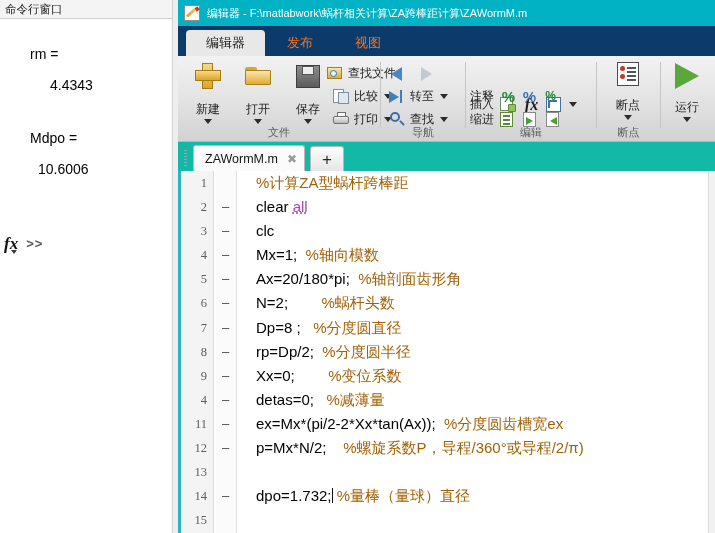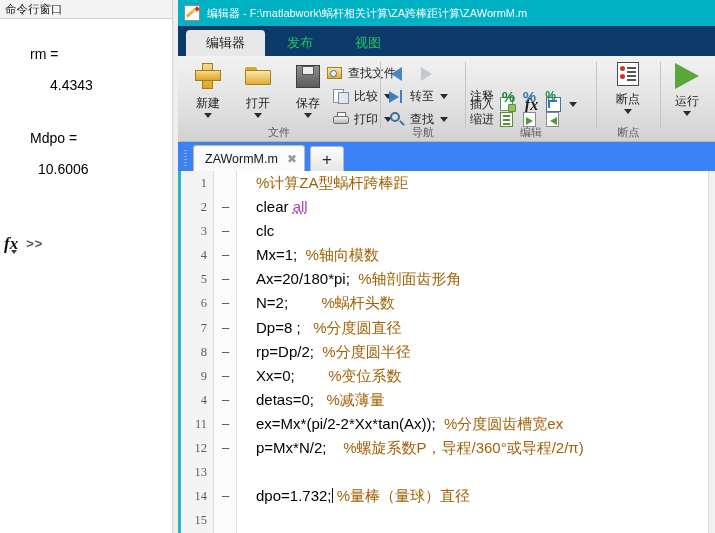--- a/index.html
+++ b/index.html
@@ -57,41 +57,41 @@
   }
   .title-icon:before{
     content:"";position:absolute;left:10px;top:1px;width:4px;height:4px;
     background:#c0392b;transform:rotate(-42deg);
   }
   .title-text{font-size:11px;color:#ffffff;white-space:nowrap;}
 
   
   .tabstrip{height:30px;background:#0c3a6b;position:relative;display:flex;align-items:flex-end;padding-left:8px;box-sizing:border-box;}
   .rtab{
-    height:26px;line-height:26px;padding:0 20px;font-size:13px;color:#22c55e;
+    height:26px;line-height:26px;padding:0 20px;font-size:13px;color:#f97316;
     border-radius:4px 4px 0 0;margin-right:2px;cursor:default;
   }
   .rtab.active{background:#e8e8e8;color:#1a1a1a;}
 
   
   .ribbon{
     position:relative;height:85px;
     background:linear-gradient(180deg,#f2f2f2 0%,#e2e2e2 55%,#d2d2d2 100%);
     border-bottom:1px solid #b6b6b6;
   }
   .rgroup{position:absolute;top:0;height:85px;}
   .rgroup-sep{position:absolute;top:6px;width:1px;height:66px;background:#c5c5c5;}
   .glabel{
     position:absolute;bottom:1px;width:100%;text-align:center;
     font-size:11px;color:#5c5c5c;
   }
   .bigbtn{
     position:absolute;top:5px;width:44px;text-align:center;
   }
-  .bigbtn .lbl{font-size:12px;color:#1e1e1e;margin-top:4px;display:block;}
+  .bigbtn .lbl{font-size:12px;color:#1e1e1e;margin-top:10px;display:block;}
   .bigbtn .dd{
     display:block;margin:1px auto 0;width:0;height:0;
     border-left:4px solid transparent;border-right:4px solid transparent;border-top:5px solid #2b2b2b;
   }
   .ic{display:block;margin:0 auto;width:30px;height:30px;position:relative;}
 
   
   .ic-plus:before{content:"";position:absolute;left:9px;top:2px;width:11px;height:26px;background:linear-gradient(180deg,#f7d98a,#dba527);border:1px solid #a67c14;box-sizing:border-box;}
   .ic-plus:after{content:"";position:absolute;left:2px;top:9px;width:26px;height:11px;background:linear-gradient(180deg,#f7d98a,#dba527);border:1px solid #a67c14;box-sizing:border-box;}
   
@@ -138,21 +138,21 @@
   .sic-indentl:after{content:"";position:absolute;left:4px;top:6px;width:0;height:0;border-top:4px solid transparent;border-bottom:4px solid transparent;border-right:7px solid #4c9c3a;}
 
   .ic-break{display:block;margin:0 auto;width:28px;height:26px;position:relative;}
   .ic-break:before{content:"";position:absolute;left:3px;top:1px;width:22px;height:24px;background:#fff;border:1.5px solid #4a4a4a;box-sizing:border-box;}
   .ic-break:after{content:"";position:absolute;left:6px;top:5px;width:5px;height:5px;background:#c0392b;border-radius:50%;box-shadow:0 8px 0 #c0392b;}
   .brk-lines{position:absolute;left:13px;top:6px;width:9px;height:2px;background:#555;box-shadow:0 4px 0 #555,0 8px 0 #555,0 12px 0 #555;}
   .ic-run{display:block;margin:2px auto 0;width:0;height:0;border-top:13px solid transparent;border-bottom:13px solid transparent;border-left:24px solid #5aa83c;}
 
   
   .doctabbar{
-    height:30px;background:#3b82f6;position:relative;
+    height:30px;background:#14b8a6;position:relative;
     border-bottom:1px solid #b9b9b9;box-sizing:border-box;
     display:flex;align-items:flex-end;padding-left:4px;
   }
   .grip{width:8px;height:22px;margin:0 3px 2px 0;position:relative;}
   .grip:before{
     content:"";position:absolute;left:2px;top:3px;width:3px;height:16px;
     background:repeating-linear-gradient(180deg,#9aa7b2 0 1px,transparent 1px 3px);
   }
   .doctab{
     height:25px;display:flex;align-items:center;padding:0 7px 0 11px;

